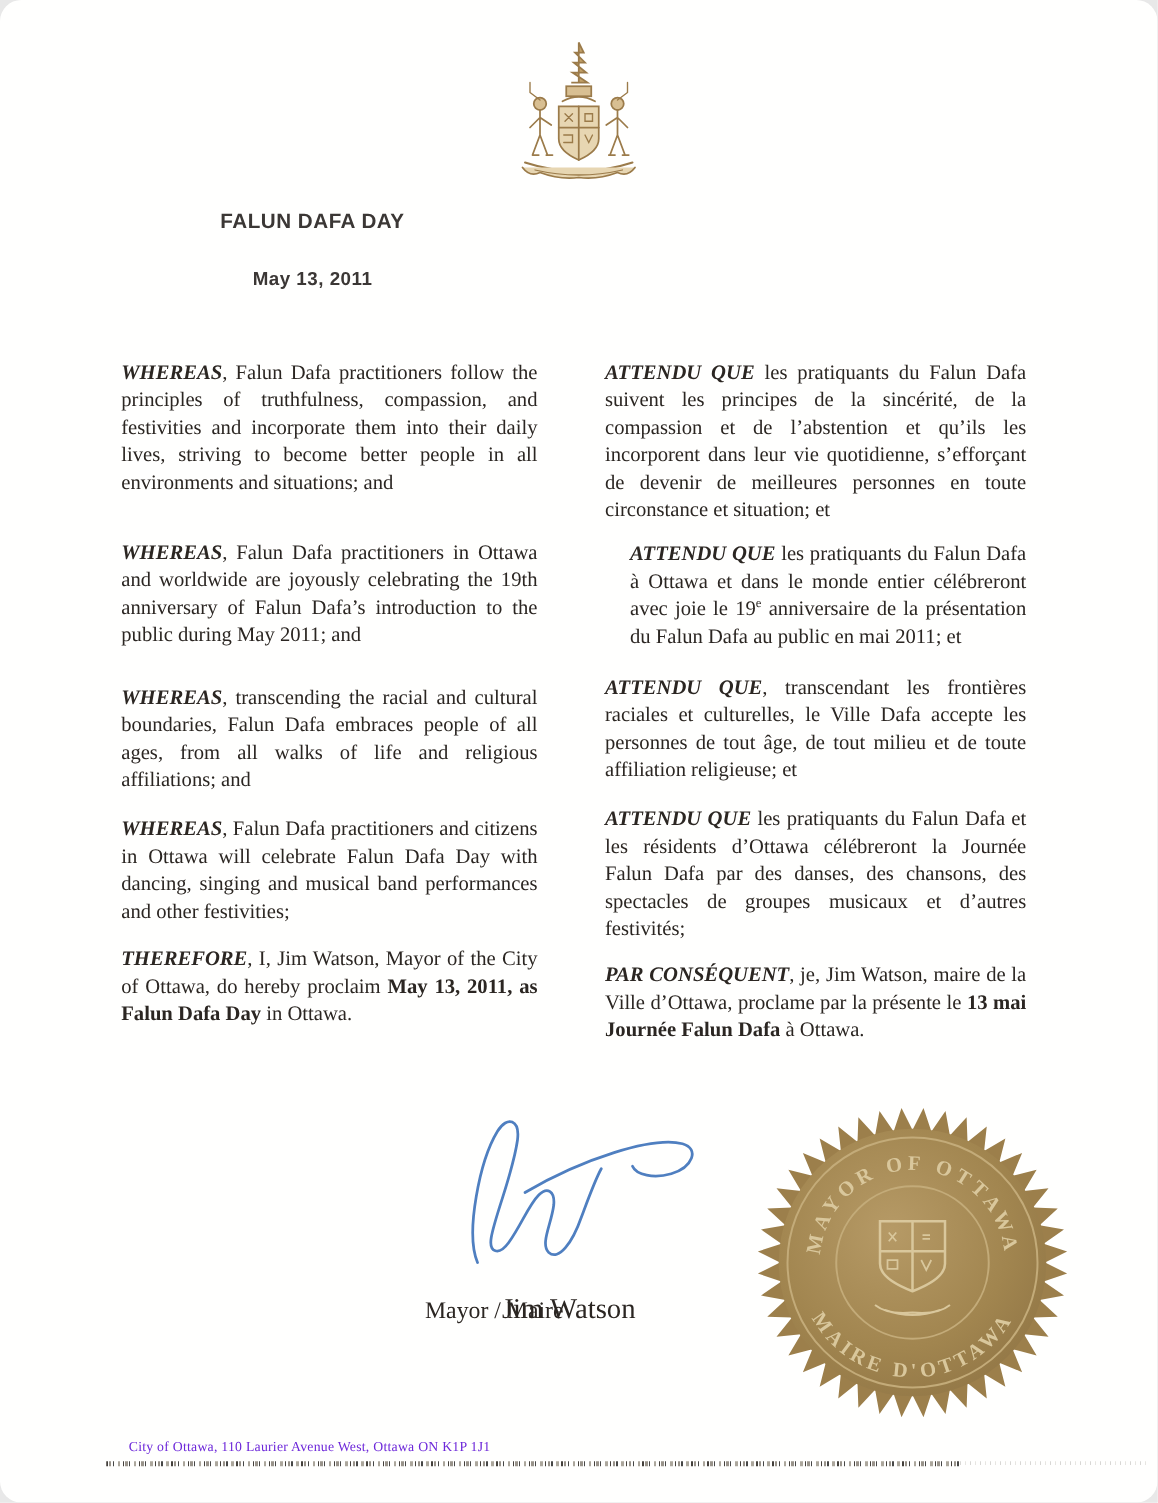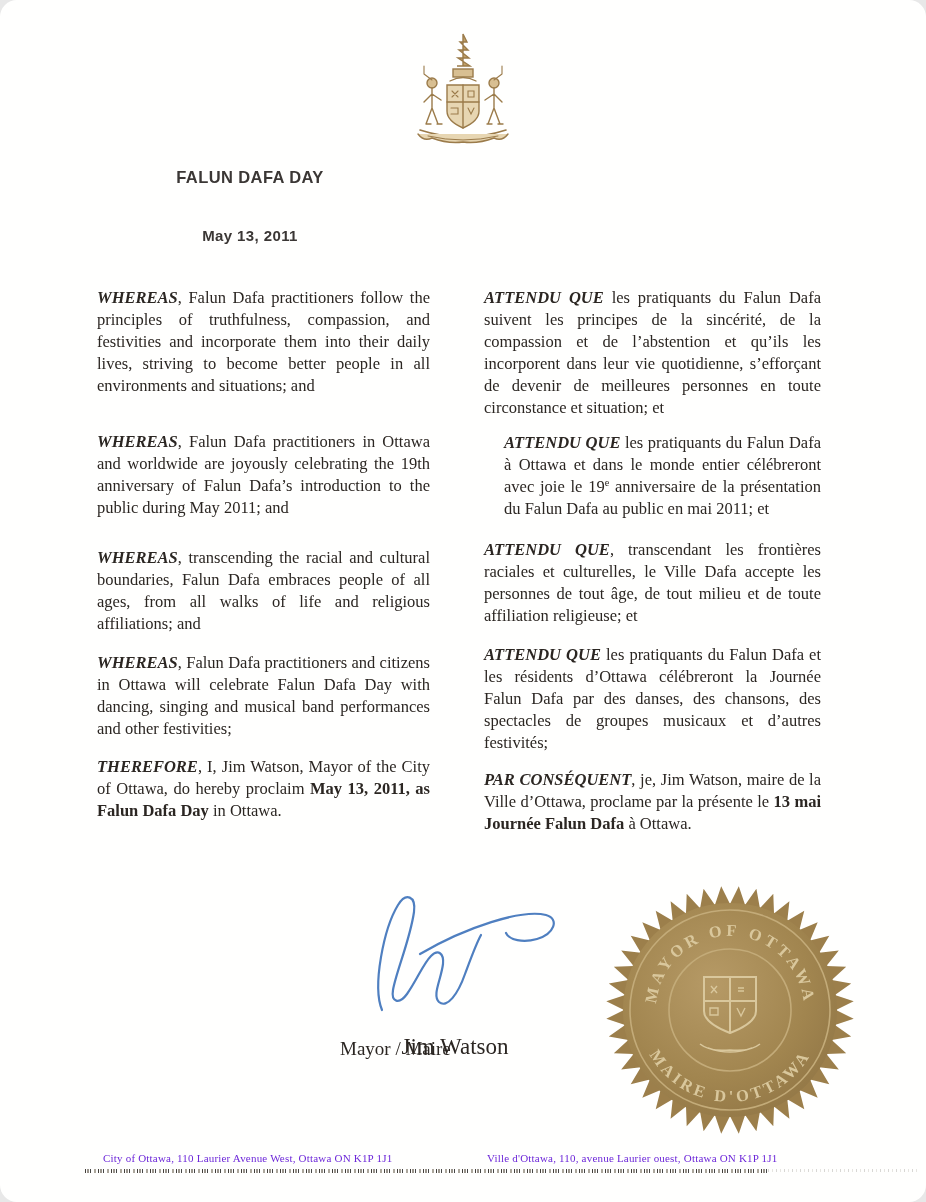--- a/index.html
+++ b/index.html
@@ -16,21 +16,21 @@
   
   .hdr{
     position:absolute;
     text-align:center;
     font-family:"Liberation Sans", sans-serif;
     font-weight:700;
     color:#3b3735;
     letter-spacing:.4px;
   }
   .hdr .t{font-size:16.5px;}
-  .hdr .d{font-size:15px;margin-top:40px;}
+  .hdr .d{font-size:15px;margin-top:28px;}
   .hdr-en{left:90px;top:168px;width:320px;}
   .hdr-fr{left:484px;top:168px;width:330px;}
   
   .col{
     position:absolute;
     top:287px;
     font-size:16.5px;
     line-height:22px;
     text-align:justify;
     text-justify:inter-word;
@@ -178,18 +178,17 @@
 
     <g stroke="#d9c79c" fill="none" stroke-width="2">
       <path d="M100 93 h52 v34 q0 12 -26 22 q-26 -10 -26 -22 Z"></path>
       <path d="M126 93 v56 M100 117 h52"></path>
       <path d="M107 102 l6 7 M113 102 l-6 7 M134 104 h6 M134 107 h6 M106 124 h8 v7 h-8 Z M133 124 l4 8 l4 -8" stroke-width="1.4"></path>
       <path d="M96 160 q10 8 30 6 q20 2 30 -6 M104 164 q22 8 44 0" stroke-width="1.6"></path>
     </g>
   </svg>
 
   <div class="footer footer-en">City of Ottawa, 110 Laurier Avenue West, Ottawa ON  K1P 1J1</div>
-  <div class="footer footer-fr">Ville d'Ottawa, 110, avenue Laurier ouest, Ottawa ON  K1P 1J1</div>
 
   <div class="artifact"></div>
   <div class="artifact-tail"></div>
 
 </div>
 
 </body></html>

